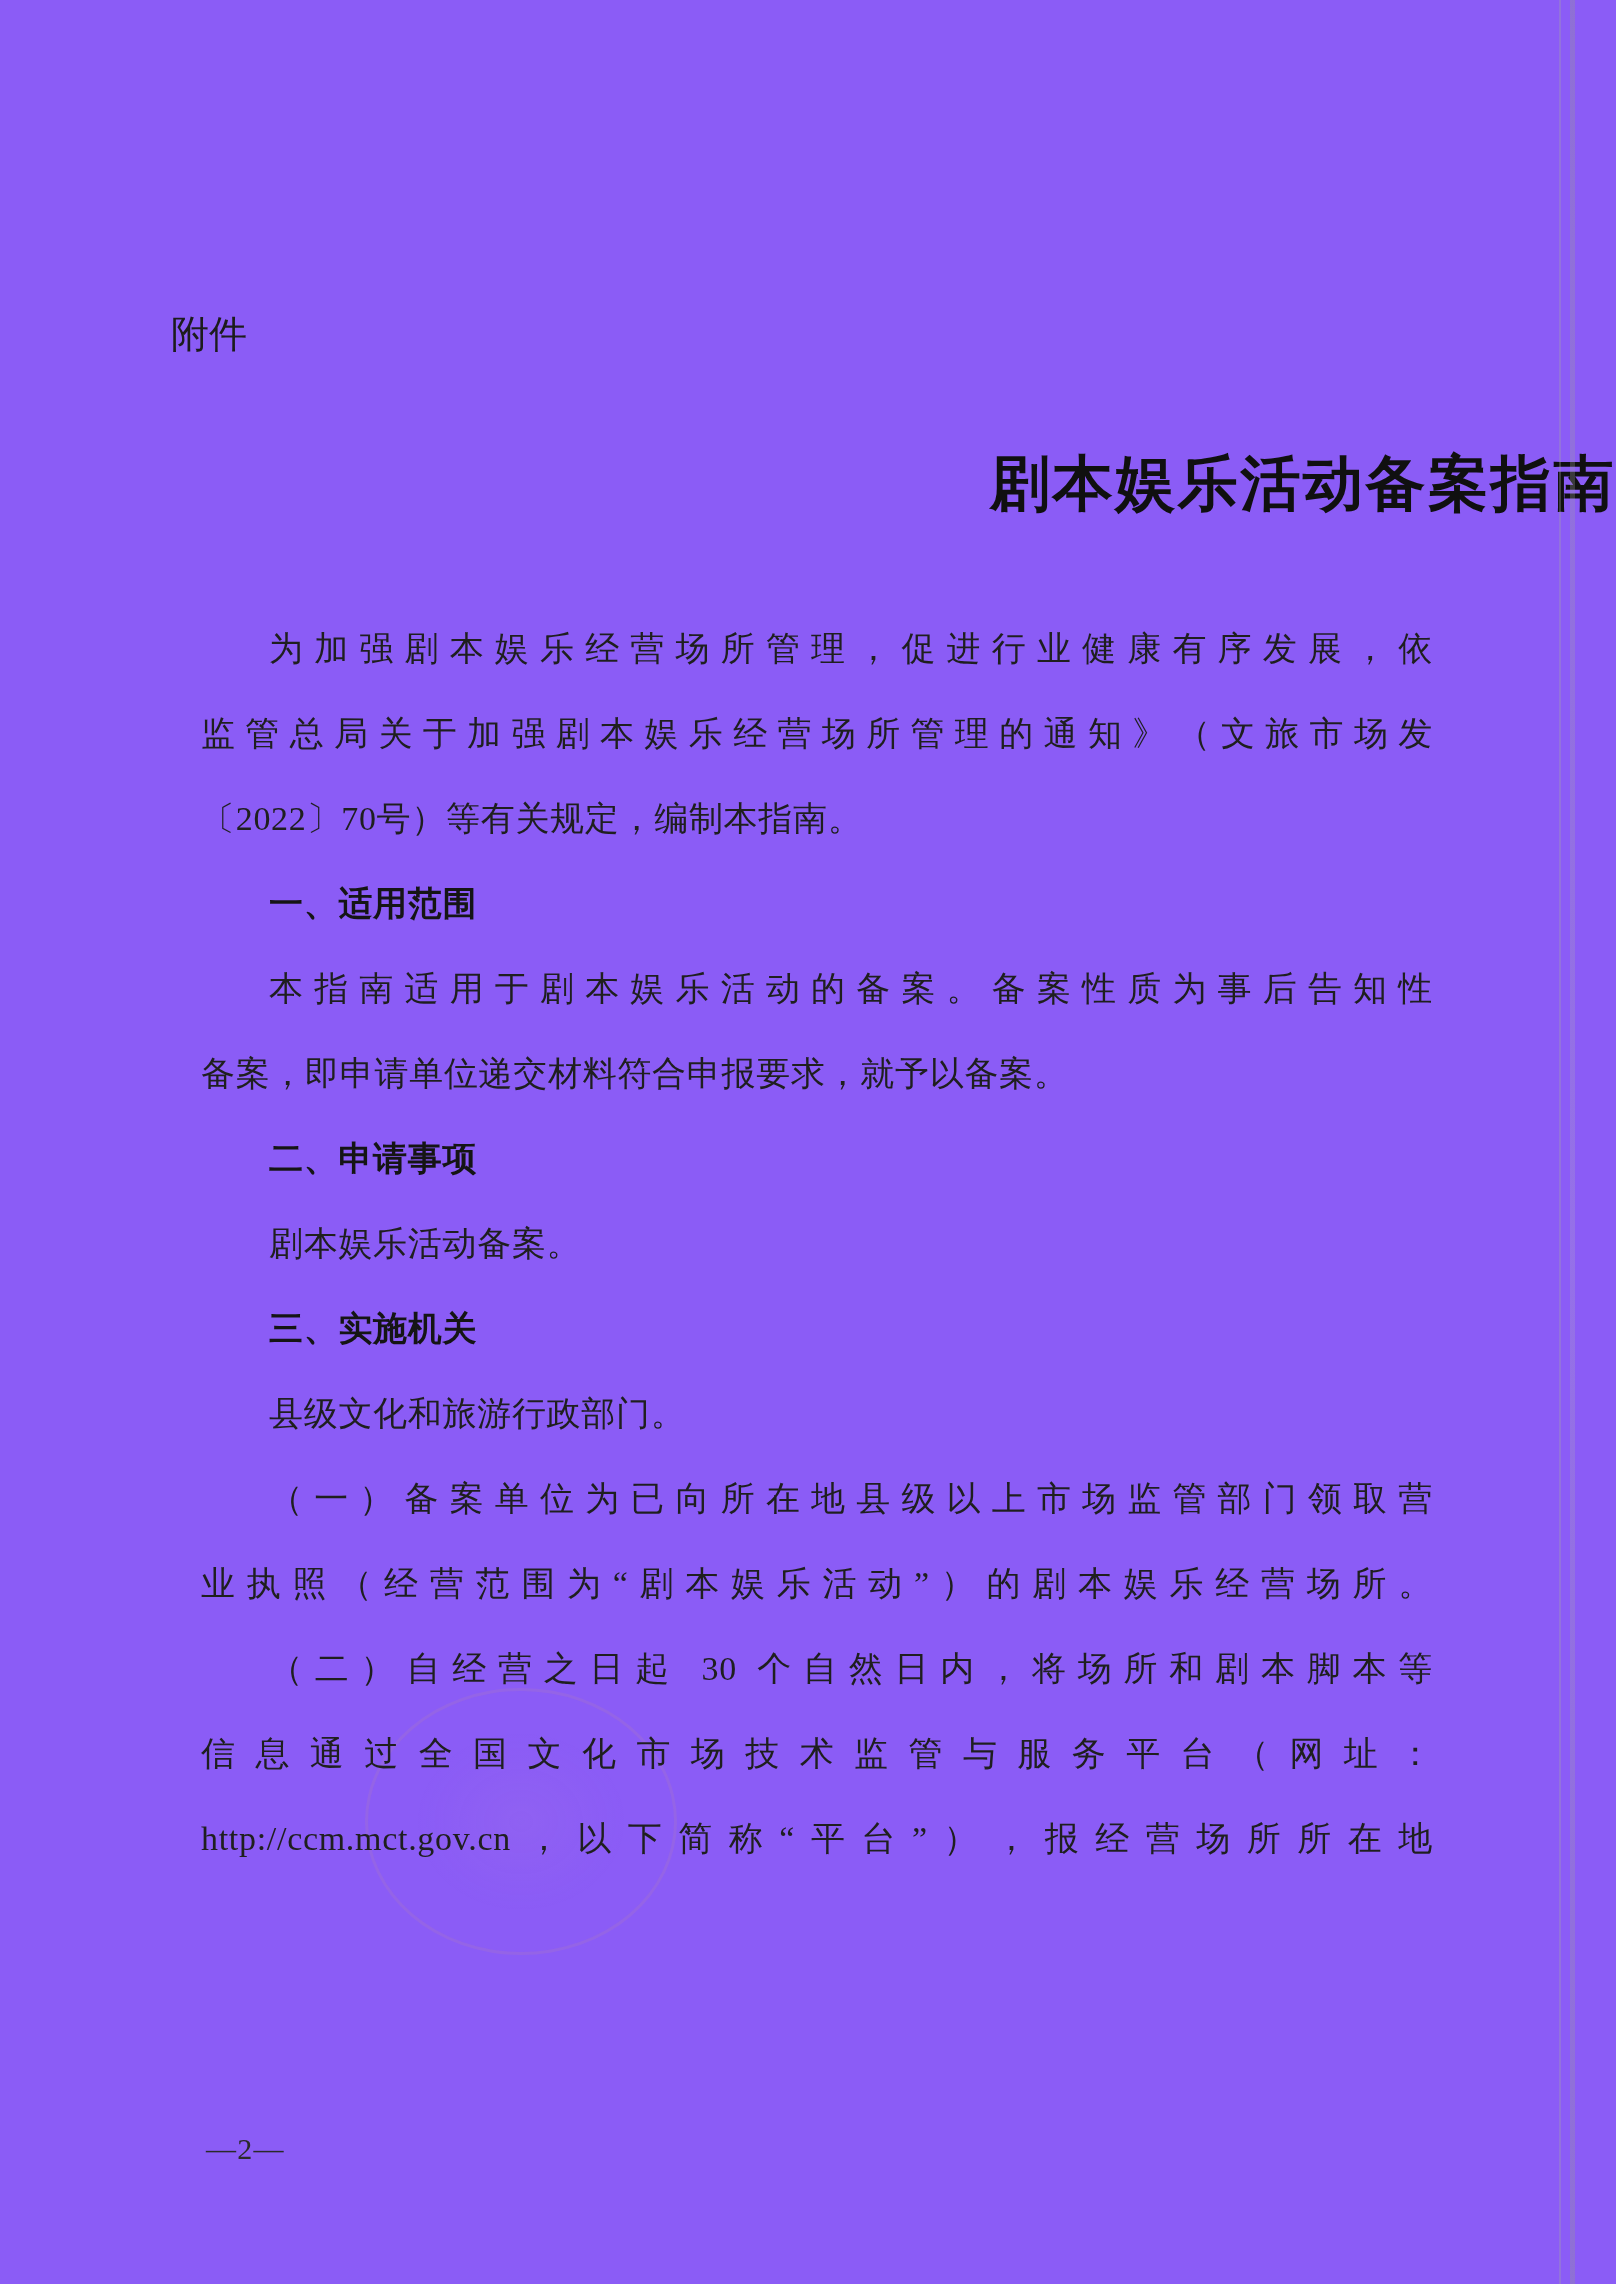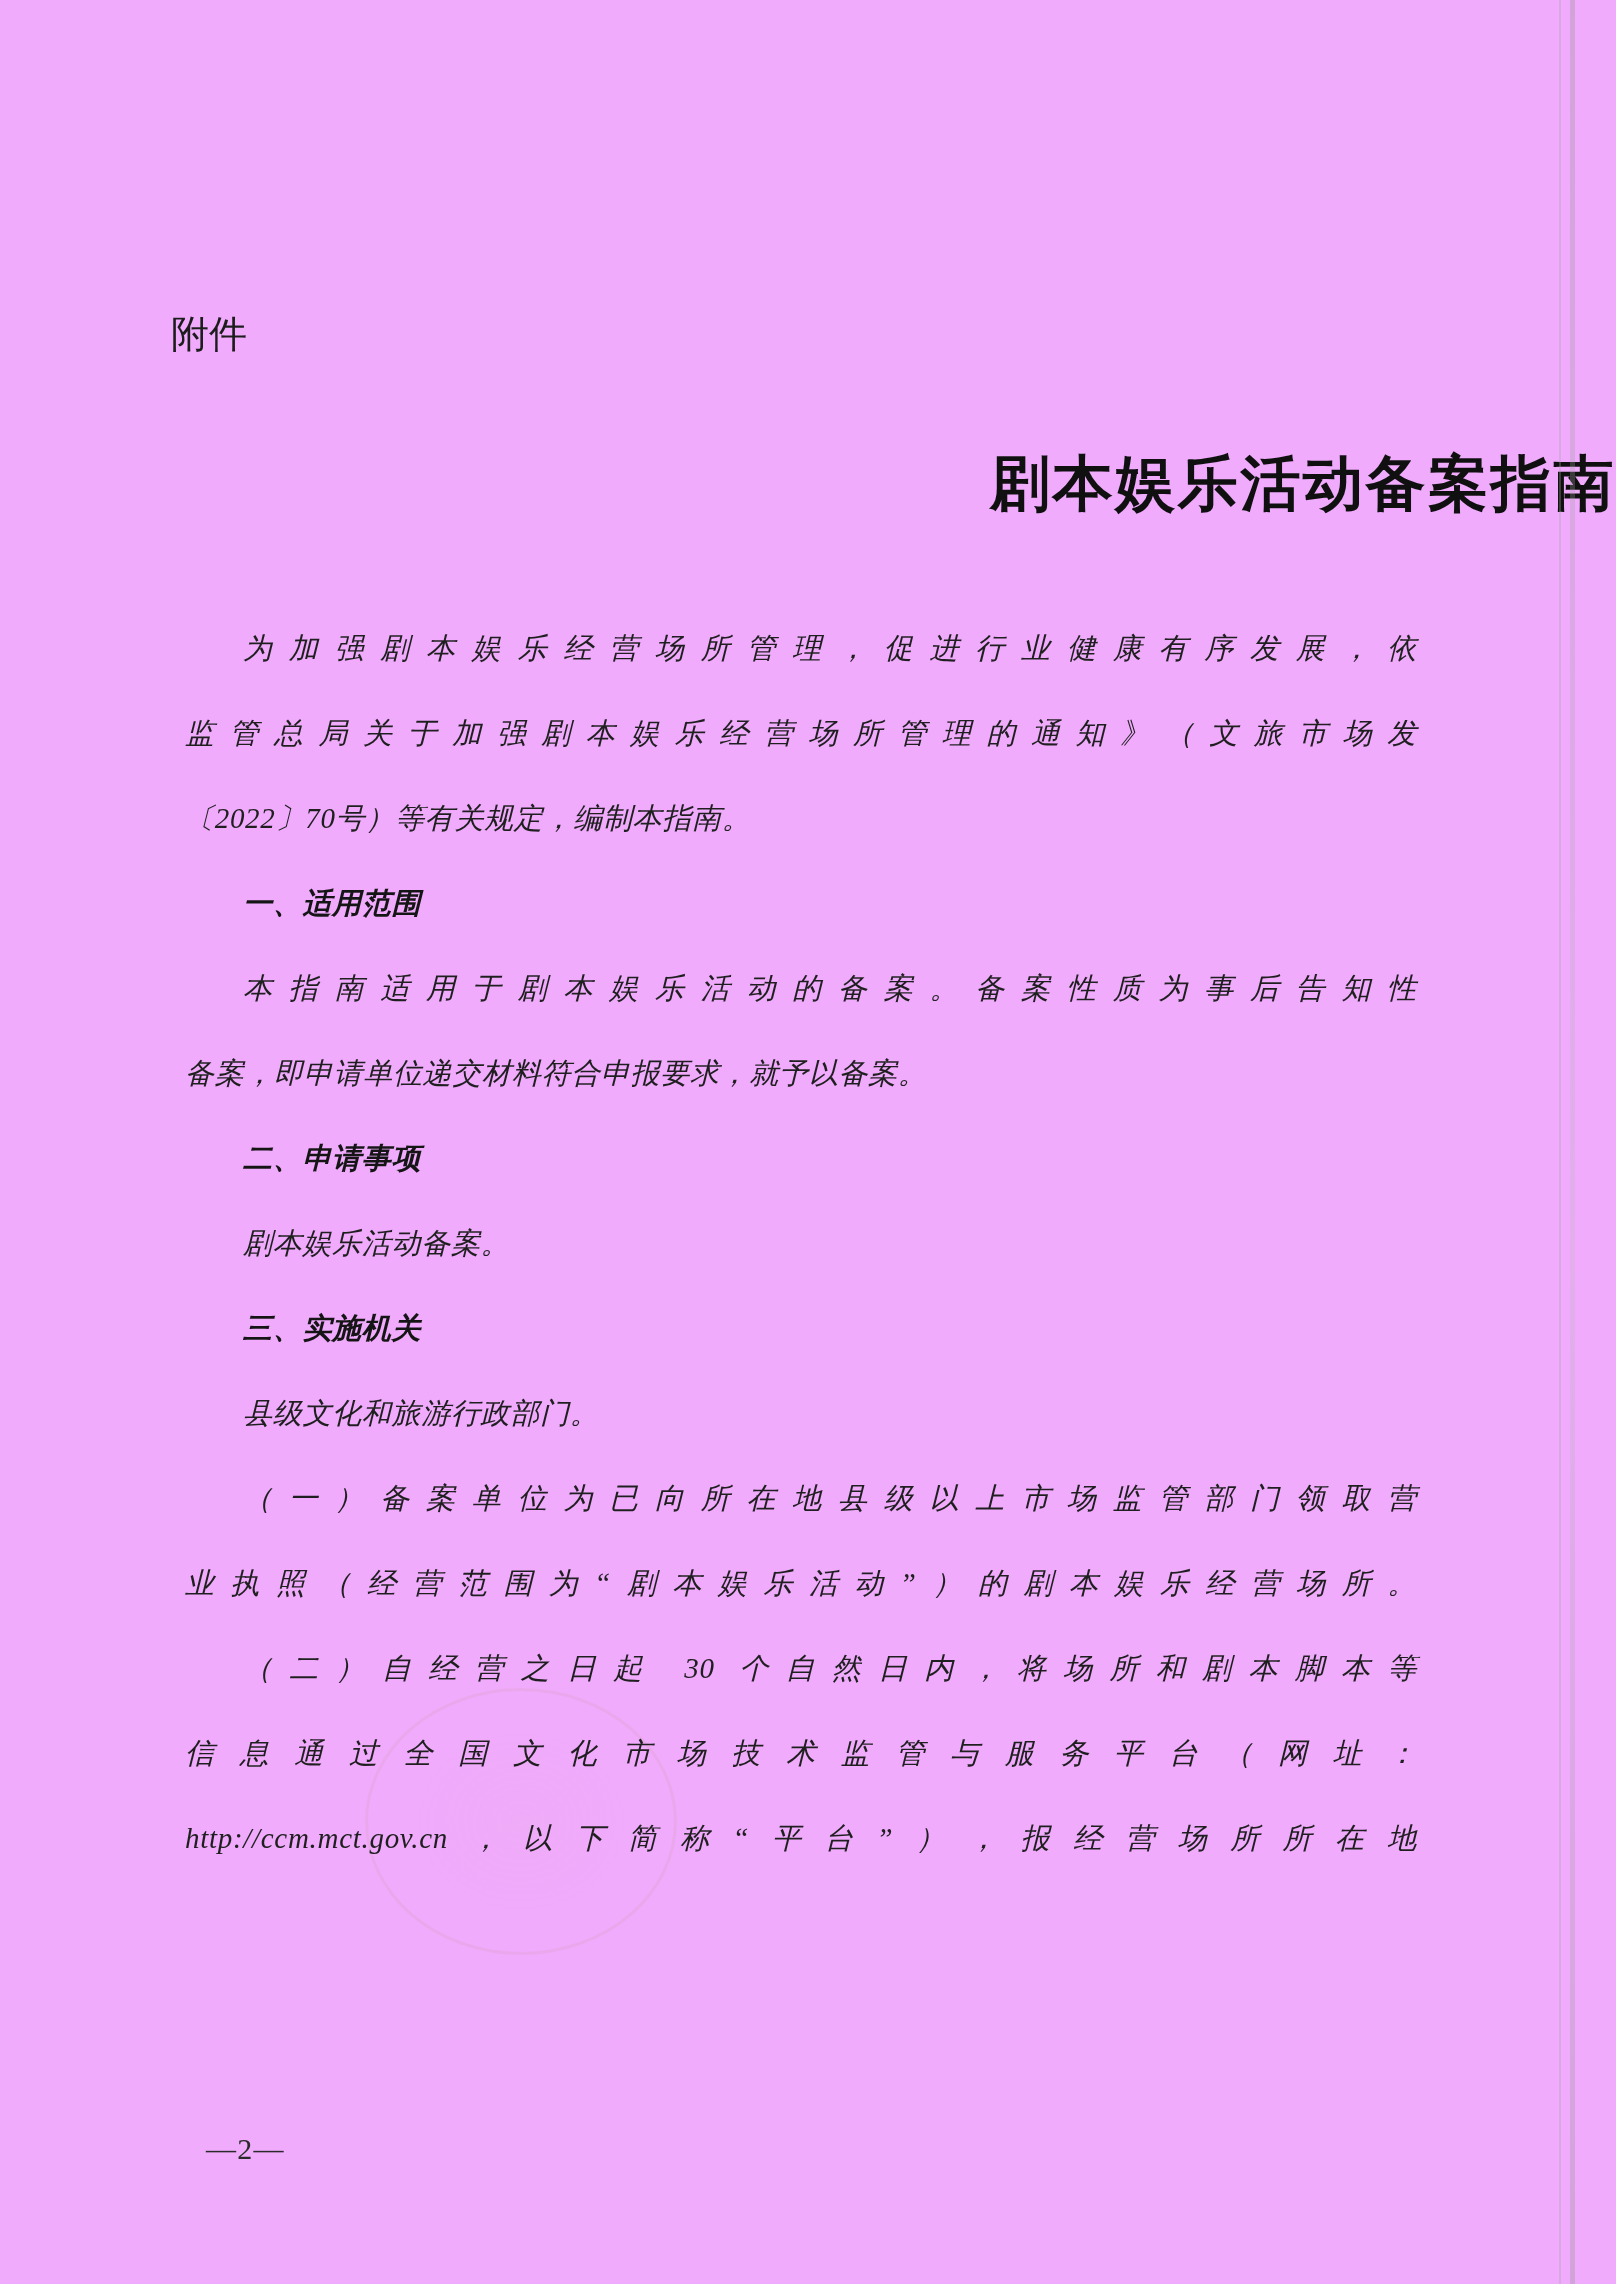--- a/index.html
+++ b/index.html
@@ -4,21 +4,21 @@
 <style>
   html, body {
     margin: 0;
     padding: 0;
     background: #e9e9e9;
   }
   .page {
     position: relative;
     width: 1616px;
     height: 2284px;
-    background: #f0abfc;
+    background: #8b5cf6;
     overflow: hidden;
     font-family: "Liberation Serif", serif;
     color: #212121;
   }
   
   .attachment {
     position: absolute;
     left: 171px;
     top: 314px;
     font-size: 38px;
@@ -36,28 +36,27 @@
     text-align: right;
     font-family: "Liberation Sans", sans-serif;
     font-size: 60px;
     font-weight: 700;
     letter-spacing: 2.6px;
     color: #101010;
   }
   
   .body {
     position: absolute;
-    left: 185px;
+    left: 201px;
     top: 606px;
     width: 1232px;
-    font-size: 29px;
+    font-size: 34px;
     line-height: 85px;
     letter-spacing: 0.7px;
     color: #1f1f1f;
-    font-style: italic;
   }
   .ln {
     text-align: justify;
     white-space: nowrap;
     overflow: visible;
   }
   .ln.indent { text-indent: 2em; }
   .ln.stretch {
     white-space: normal;
     text-align: justify;

